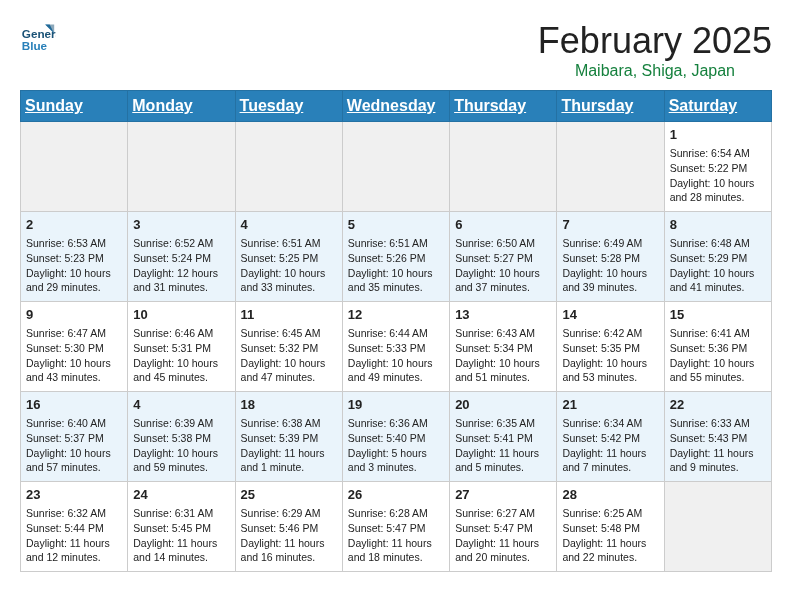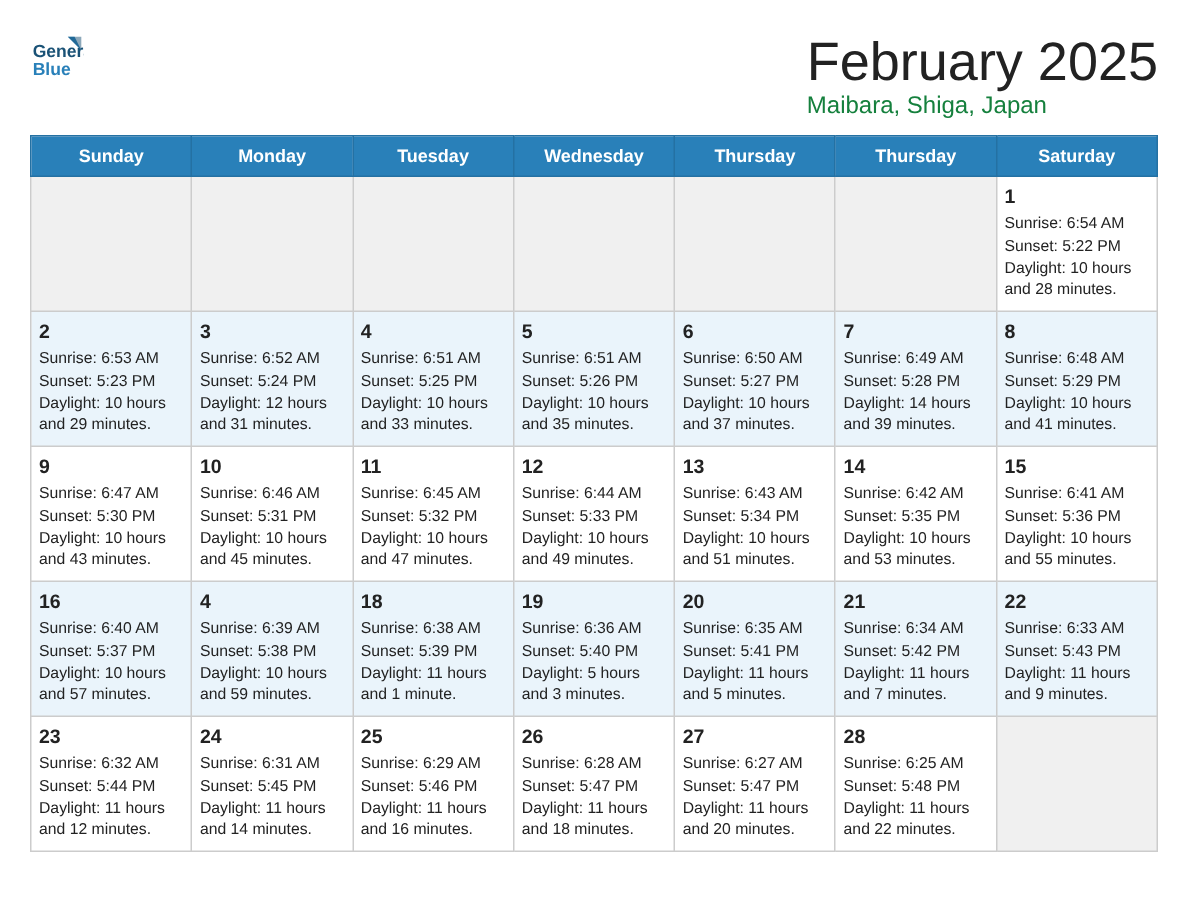--- a/index.html
+++ b/index.html
@@ -19,21 +19,21 @@
     .logo {
       display: flex;
       align-items: center;
       gap: 6px;
     }
     .logo-icon {
       width: 36px;
       height: 36px;
     }
     .title-block {
-      text-align: left;
+      text-align: center;
     }
     .calendar-title {
       font-size: 36px;
       font-weight: normal;
       color: #222;
     }
     .calendar-subtitle {
       font-size: 16px;
       color: #15803d;
     }
@@ -41,24 +41,25 @@
       width: 100%;
       border-collapse: collapse;
       font-size: 11px;
     }
     thead tr {
       background: #2980b9;
       color: #fff;
     }
     thead th {
       padding: 6px 4px;
-      text-align: center;
-      font-size: 12px;
+      text-align: left;
+      font-size: 16px;
       font-weight: bold;
       border: 1px solid #2471a3;
+      text-decoration: underline;
     }
     tbody tr {
       vertical-align: top;
     }
     tbody td {
       border: 1px solid #ccc;
       padding: 4px 5px;
       width: calc(100% / 7);
       min-height: 80px;
       height: 90px;
@@ -118,21 +119,21 @@
         <td class="empty-cell"></td>
         <td class="empty-cell"></td>
         <td><span class="day-number">1</span><span>Sunrise: 6:54 AM</span><br><span>Sunset: 5:22 PM</span><br><span>Daylight: 10 hours and 28 minutes.</span></td>
       </tr>
       <tr>
         <td><span class="day-number">2</span><span>Sunrise: 6:53 AM</span><br><span>Sunset: 5:23 PM</span><br><span>Daylight: 10 hours and 29 minutes.</span></td>
         <td><span class="day-number">3</span><span>Sunrise: 6:52 AM</span><br><span>Sunset: 5:24 PM</span><br><span>Daylight: 12 hours and 31 minutes.</span></td>
         <td><span class="day-number">4</span><span>Sunrise: 6:51 AM</span><br><span>Sunset: 5:25 PM</span><br><span>Daylight: 10 hours and 33 minutes.</span></td>
         <td><span class="day-number">5</span><span>Sunrise: 6:51 AM</span><br><span>Sunset: 5:26 PM</span><br><span>Daylight: 10 hours and 35 minutes.</span></td>
         <td><span class="day-number">6</span><span>Sunrise: 6:50 AM</span><br><span>Sunset: 5:27 PM</span><br><span>Daylight: 10 hours and 37 minutes.</span></td>
-        <td><span class="day-number">7</span><span>Sunrise: 6:49 AM</span><br><span>Sunset: 5:28 PM</span><br><span>Daylight: 14 hours and 39 minutes.</span></td>
+        <td><span class="day-number">7</span><span>Sunrise: 6:49 AM</span><br><span>Sunset: 5:28 PM</span><br><span>Daylight: 10 hours and 39 minutes.</span></td>
         <td><span class="day-number">8</span><span>Sunrise: 6:48 AM</span><br><span>Sunset: 5:29 PM</span><br><span>Daylight: 10 hours and 41 minutes.</span></td>
       </tr>
       <tr>
         <td><span class="day-number">9</span><span>Sunrise: 6:47 AM</span><br><span>Sunset: 5:30 PM</span><br><span>Daylight: 10 hours and 43 minutes.</span></td>
         <td><span class="day-number">10</span><span>Sunrise: 6:46 AM</span><br><span>Sunset: 5:31 PM</span><br><span>Daylight: 10 hours and 45 minutes.</span></td>
         <td><span class="day-number">11</span><span>Sunrise: 6:45 AM</span><br><span>Sunset: 5:32 PM</span><br><span>Daylight: 10 hours and 47 minutes.</span></td>
         <td><span class="day-number">12</span><span>Sunrise: 6:44 AM</span><br><span>Sunset: 5:33 PM</span><br><span>Daylight: 10 hours and 49 minutes.</span></td>
         <td><span class="day-number">13</span><span>Sunrise: 6:43 AM</span><br><span>Sunset: 5:34 PM</span><br><span>Daylight: 10 hours and 51 minutes.</span></td>
         <td><span class="day-number">14</span><span>Sunrise: 6:42 AM</span><br><span>Sunset: 5:35 PM</span><br><span>Daylight: 10 hours and 53 minutes.</span></td>
         <td><span class="day-number">15</span><span>Sunrise: 6:41 AM</span><br><span>Sunset: 5:36 PM</span><br><span>Daylight: 10 hours and 55 minutes.</span></td>

